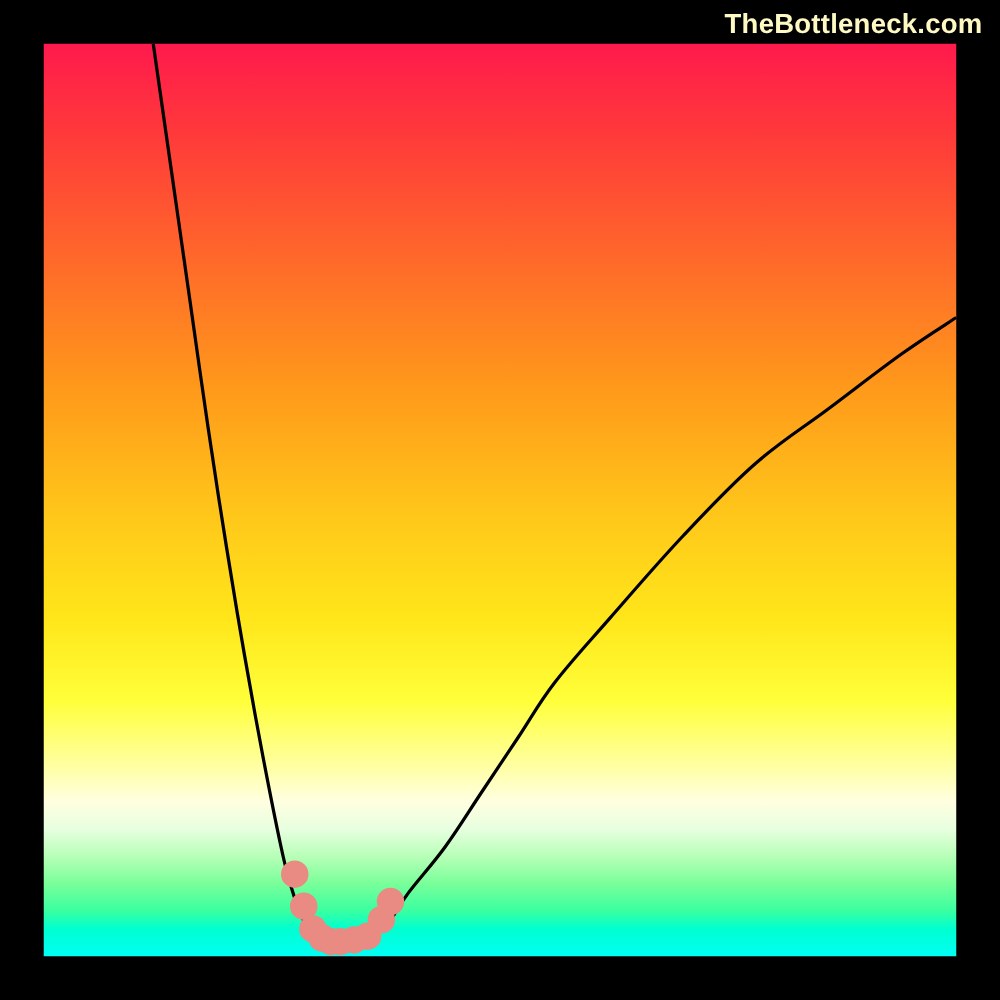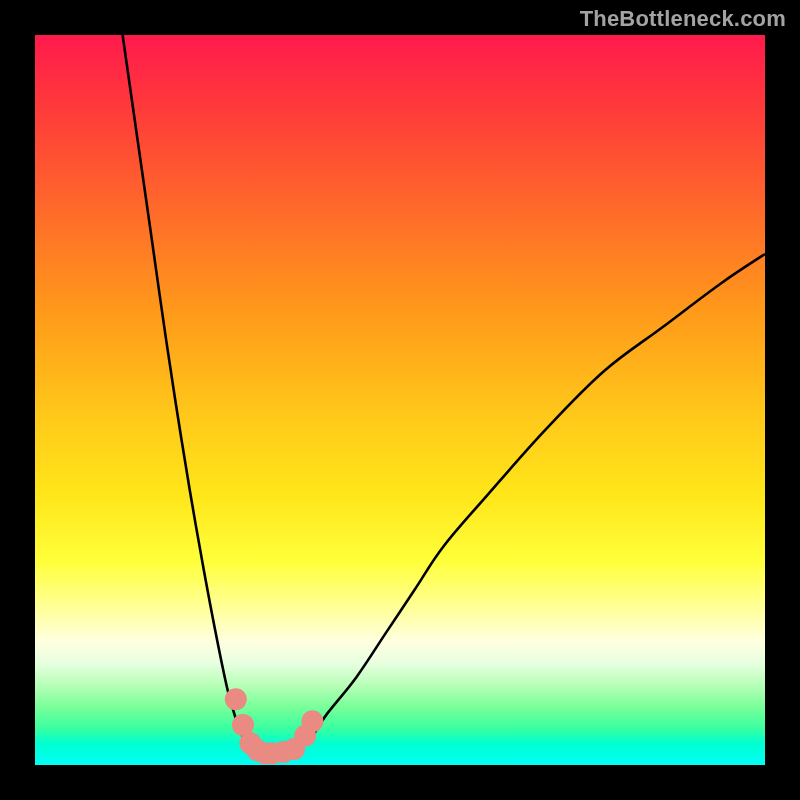--- a/index.html
+++ b/index.html
@@ -44,21 +44,21 @@
       #00fff5 100%
     );
   }
   .watermark {
     position: absolute;
     top: 6px;
     right: 14px;
     font-family: Arial, Helvetica, sans-serif;
     font-size: 22px;
     font-weight: 600;
-    color: #a3a3a3;
+    color: #fef9c3;
     letter-spacing: 0.2px;
   }
   svg.curve {
     position: absolute;
     left: 0;
     top: 0;
     width: 730px;
     height: 730px;
     overflow: visible;
   }

